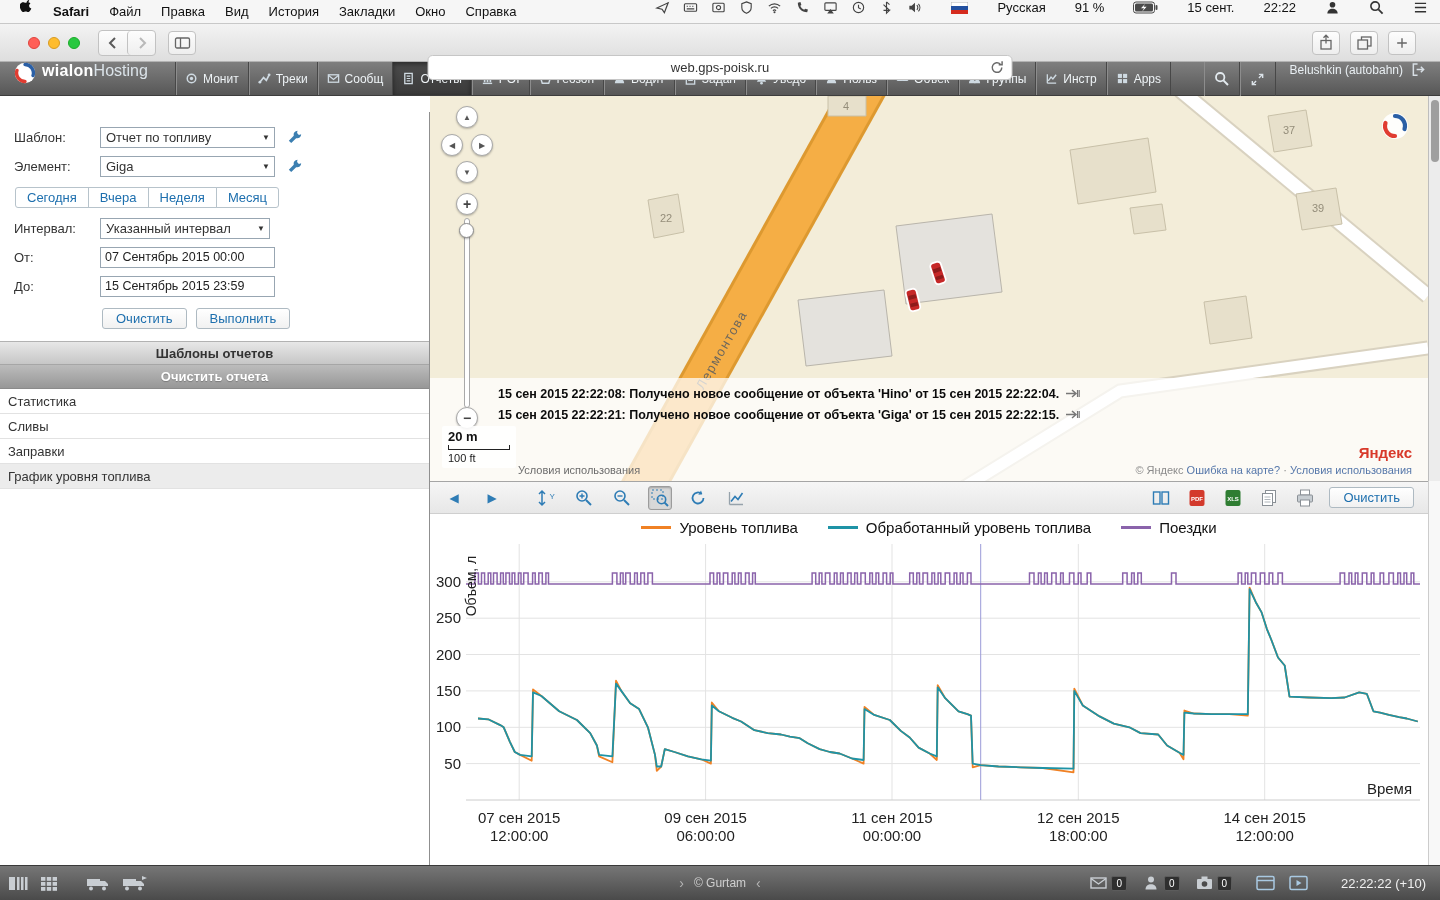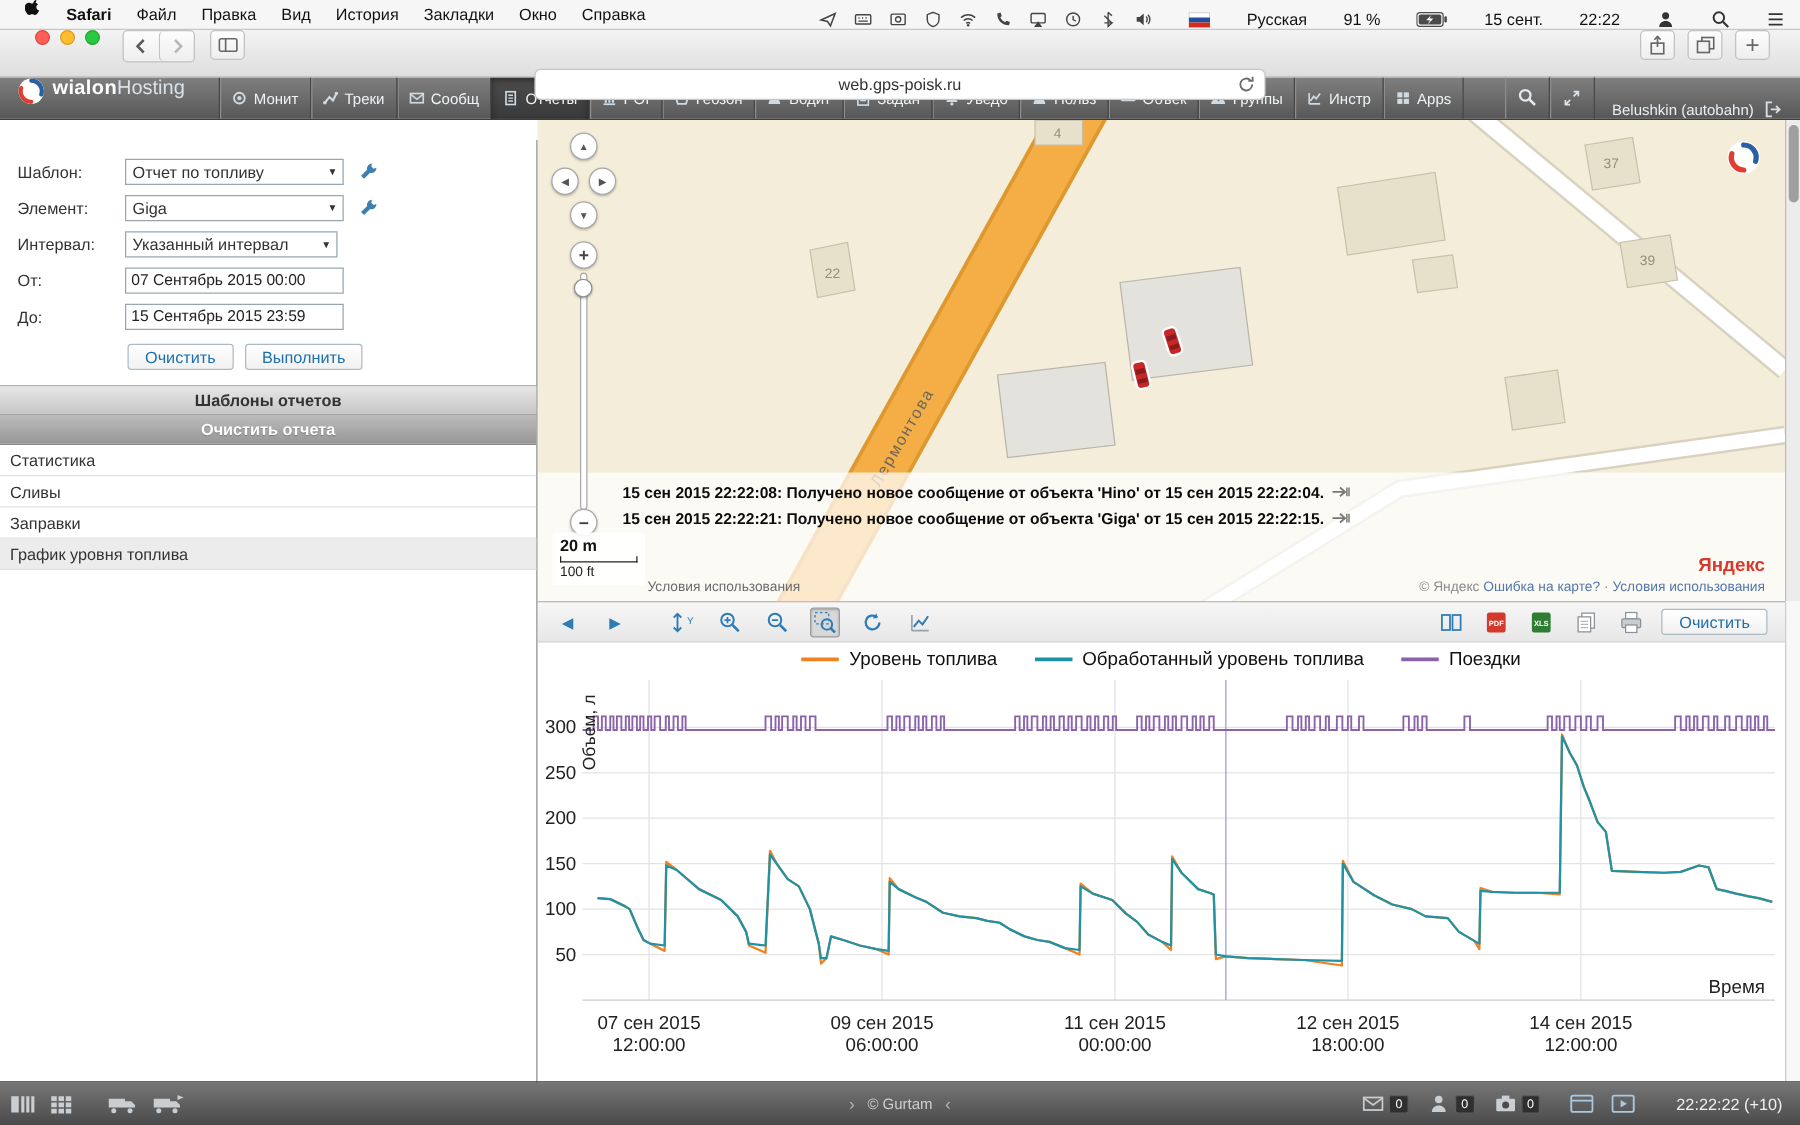--- a/index.html
+++ b/index.html
@@ -1,28 +1,28 @@
 <!DOCTYPE html>
 <html><head>
 <meta charset="utf-8">
 <style>
 *{margin:0;padding:0;box-sizing:border-box}
 html,body{width:1440px;height:900px}
 body{font-family:"Liberation Sans",sans-serif;position:relative;overflow:hidden;background:#fff}
 svg{display:block}
 
-#menubar{position:absolute;left:0;top:0;width:1440px;height:24px;background:#f6f6f6;border-bottom:1px solid #c8c8c8;display:flex;align-items:flex-end;font-size:13px;color:#111;z-index:50}
+#menubar{position:absolute;left:0;top:0;width:1440px;height:24px;background:#f6f6f6;border-bottom:1px solid #c8c8c8;display:flex;align-items:flex-start;font-size:13px;color:#111;z-index:50}
 #menubar .mleft{display:flex;align-items:center;padding-left:10px}
 .mitem{padding:0 10px;height:23px;line-height:23px;white-space:nowrap}
 .mitem.appname{font-weight:bold}
 #menubar .mright{margin-left:auto;display:flex;align-items:center;gap:29px;padding-right:12px}
 .micon{display:inline-flex;align-items:center;justify-content:center}
 .mtext{white-space:nowrap}
 
-#safaribar{position:absolute;left:0;top:24px;width:1440px;height:38px;background:linear-gradient(#f3f3f3,#dedede);border-bottom:1px solid #b3b3b3;display:flex;align-items:flex-start;padding:0 24px;z-index:49}
+#safaribar{position:absolute;left:0;top:24px;width:1440px;height:38px;background:linear-gradient(#f3f3f3,#dedede);border-bottom:1px solid #b3b3b3;display:flex;align-items:center;padding:0 24px;z-index:49}
 .traffic{display:flex;gap:8px;padding:0 4px}
 .tl{width:12px;height:12px;border-radius:50%}
 .tl.r{background:#ff5f57;border:1px solid #e0443e}
 .tl.y{background:#febc2e;border:1px solid #d89b22}
 .tl.g{background:#28c840;border:1px solid #1aab29}
 .sbtn{display:inline-flex;align-items:center;justify-content:center;width:28px;height:24px;border-radius:4px}
 .navgroup{display:flex;margin-left:14px;border:1px solid #c2c2c2;border-radius:4px;background:linear-gradient(#fdfdfd,#eee)}
 .navgroup .sbtn+.sbtn{border-left:1px solid #c2c2c2}
 #sidebar-toggle{margin-left:12px;border:1px solid #c2c2c2;border-radius:4px;background:linear-gradient(#fdfdfd,#eee)}
 #urlfield{position:absolute;left:50%;top:31px;transform:translateX(-50%);width:585px;height:25px;background:#fff;border:1px solid #c6c6c6;border-radius:5px;display:flex;align-items:center;justify-content:center;font-size:13px;color:#333}
@@ -31,21 +31,21 @@
 #safari-right .sbtn{border:1px solid #c2c2c2;border-radius:4px;background:linear-gradient(#fdfdfd,#eee)}
 
 #appnav{position:absolute;left:0;top:62px;width:1440px;height:34px;background:linear-gradient(#7f7f7f,#575757);border-bottom:1px solid #3d3d3d;display:flex;align-items:stretch;color:#e9eff3;z-index:48}
 #brand{width:176px;display:flex;gap:6px;padding-left:14px;border-right:1px solid #474747}
 .brand-w{font-weight:bold;color:#fff;font-size:16px;letter-spacing:.3px}
 .brand-h{color:#dbe3e9;font-size:16px}
 #nav-tabs{display:flex}
 .nav-tab{display:flex;align-items:center;gap:5px;padding:0 9px;border-right:1px solid #474747;box-shadow:inset 1px 0 0 #8d8d8d;font-size:12px;cursor:pointer;white-space:nowrap}
 .nav-tab.active{background:linear-gradient(#4c4c4c,#3a3a3a);box-shadow:inset 0 2px 5px rgba(0,0,0,.45)}
 .tab-label{color:#eef3f6}
-#nav-right{margin-left:auto;display:flex;align-items:flex-end}
+#nav-right{margin-left:auto;display:flex;align-items:flex-start}
 .nav-ibtn{display:flex;align-items:center;justify-content:center;width:36px;height:34px;border-left:1px solid #8d8d8d;border-right:1px solid #474747;cursor:pointer}
 #n-user{display:flex;align-items:center;gap:8px;padding:0 14px;font-size:12px;white-space:nowrap}
 
 #sidebar{position:absolute;left:0;top:112px;width:430px;height:769px;background:#fff;border-right:1px solid #8f8f8f;font-size:13px;color:#333;z-index:10}
 #sidebar .pad{padding-top:14px}
 .form-row{display:flex;align-items:center;margin:0 0 7px 14px;height:22px}
 .form-label{width:86px}
 .wl-select{width:175px;height:21px;border:1px solid #98a6b2;background:#fff;display:flex;align-items:center;justify-content:space-between;padding:0 2px 0 5px;font-size:13px;cursor:pointer}
 .wl-select .arr{font-size:8px;color:#333;padding:0 2px}
 .wrenchbtn{margin-left:12px;cursor:pointer;display:inline-flex}
@@ -435,20 +435,26 @@
     <span class="form-label">Элемент:</span>
     <div class="wl-select">
         <span>Giga</span>
         <span class="arr">▼</span>
       </div>
     <span class="wrenchbtn">
         <svg width="16" height="16" viewBox="0 0 14 14">
           <path d="M9.2 1.6 a3.4 3.4 0 0 0 -3.3 4.3 L1.6 10.2 l2.1 2.1 4.3-4.3 A3.4 3.4 0 0 0 12.4 4.6 l-2 .6 -1.6-1.6 z" fill="#3c7fb1"></path>
         </svg>
       </span>
+  </div>
+  <div class="quick-row">
+    <button class="qbtn">Сегодня</button>
+    <button class="qbtn">Вчера</button>
+    <button class="qbtn">Неделя</button>
+    <button class="qbtn">Месяц</button>
   </div>
   <div class="form-row">
     <span class="form-label">Интервал:</span>
     <div class="wl-select" style="width:170px">
         <span>Указанный интервал</span>
         <span class="arr">▼</span>
       </div>
   </div>
   <div class="form-row">
     <span class="form-label">От:</span>

